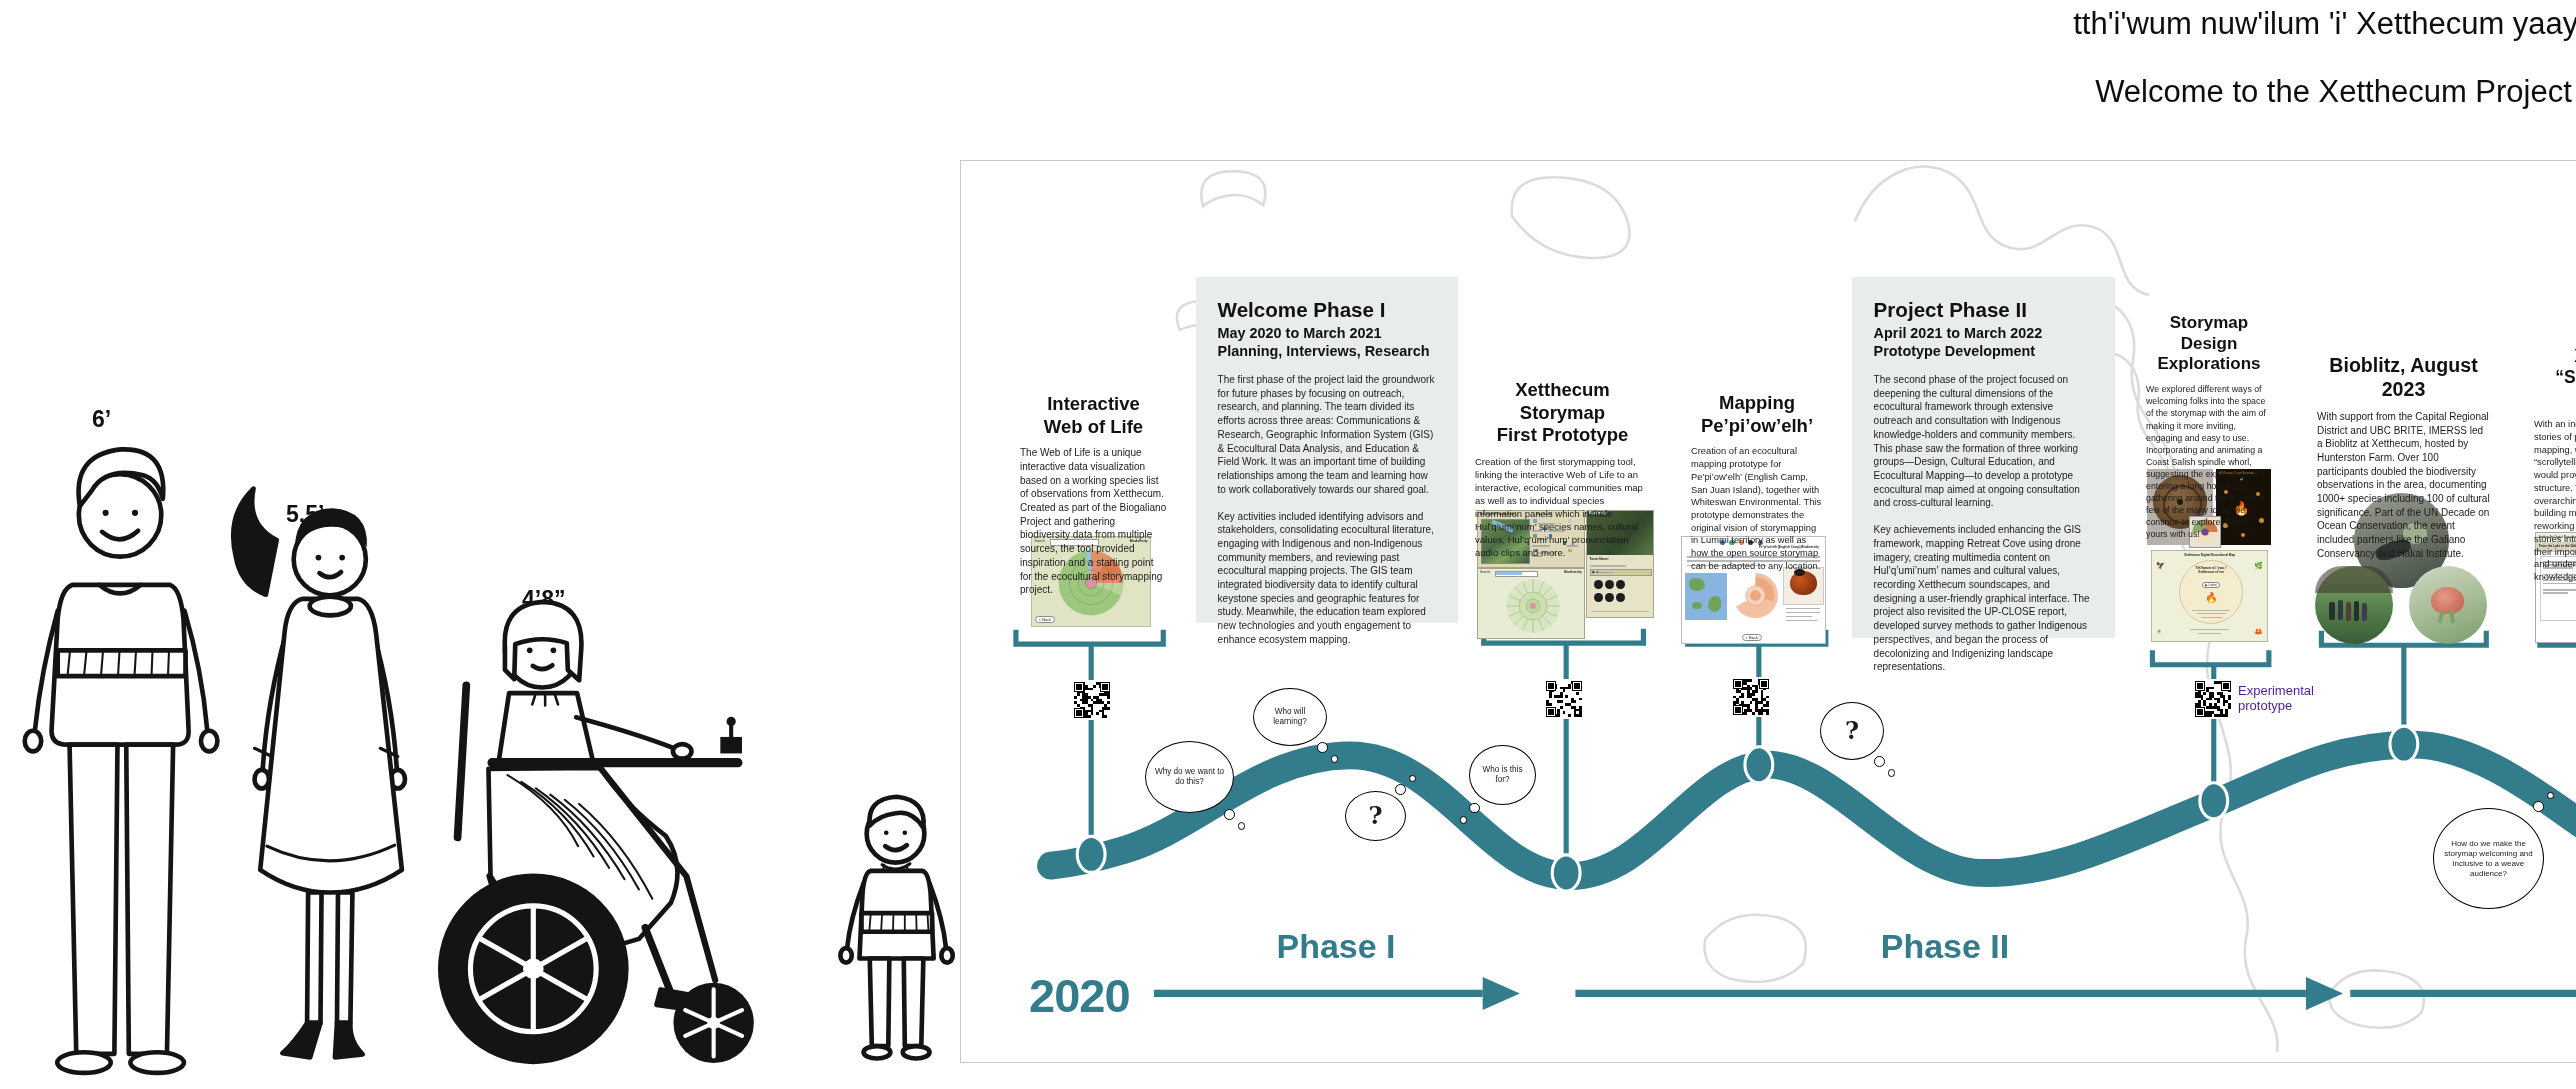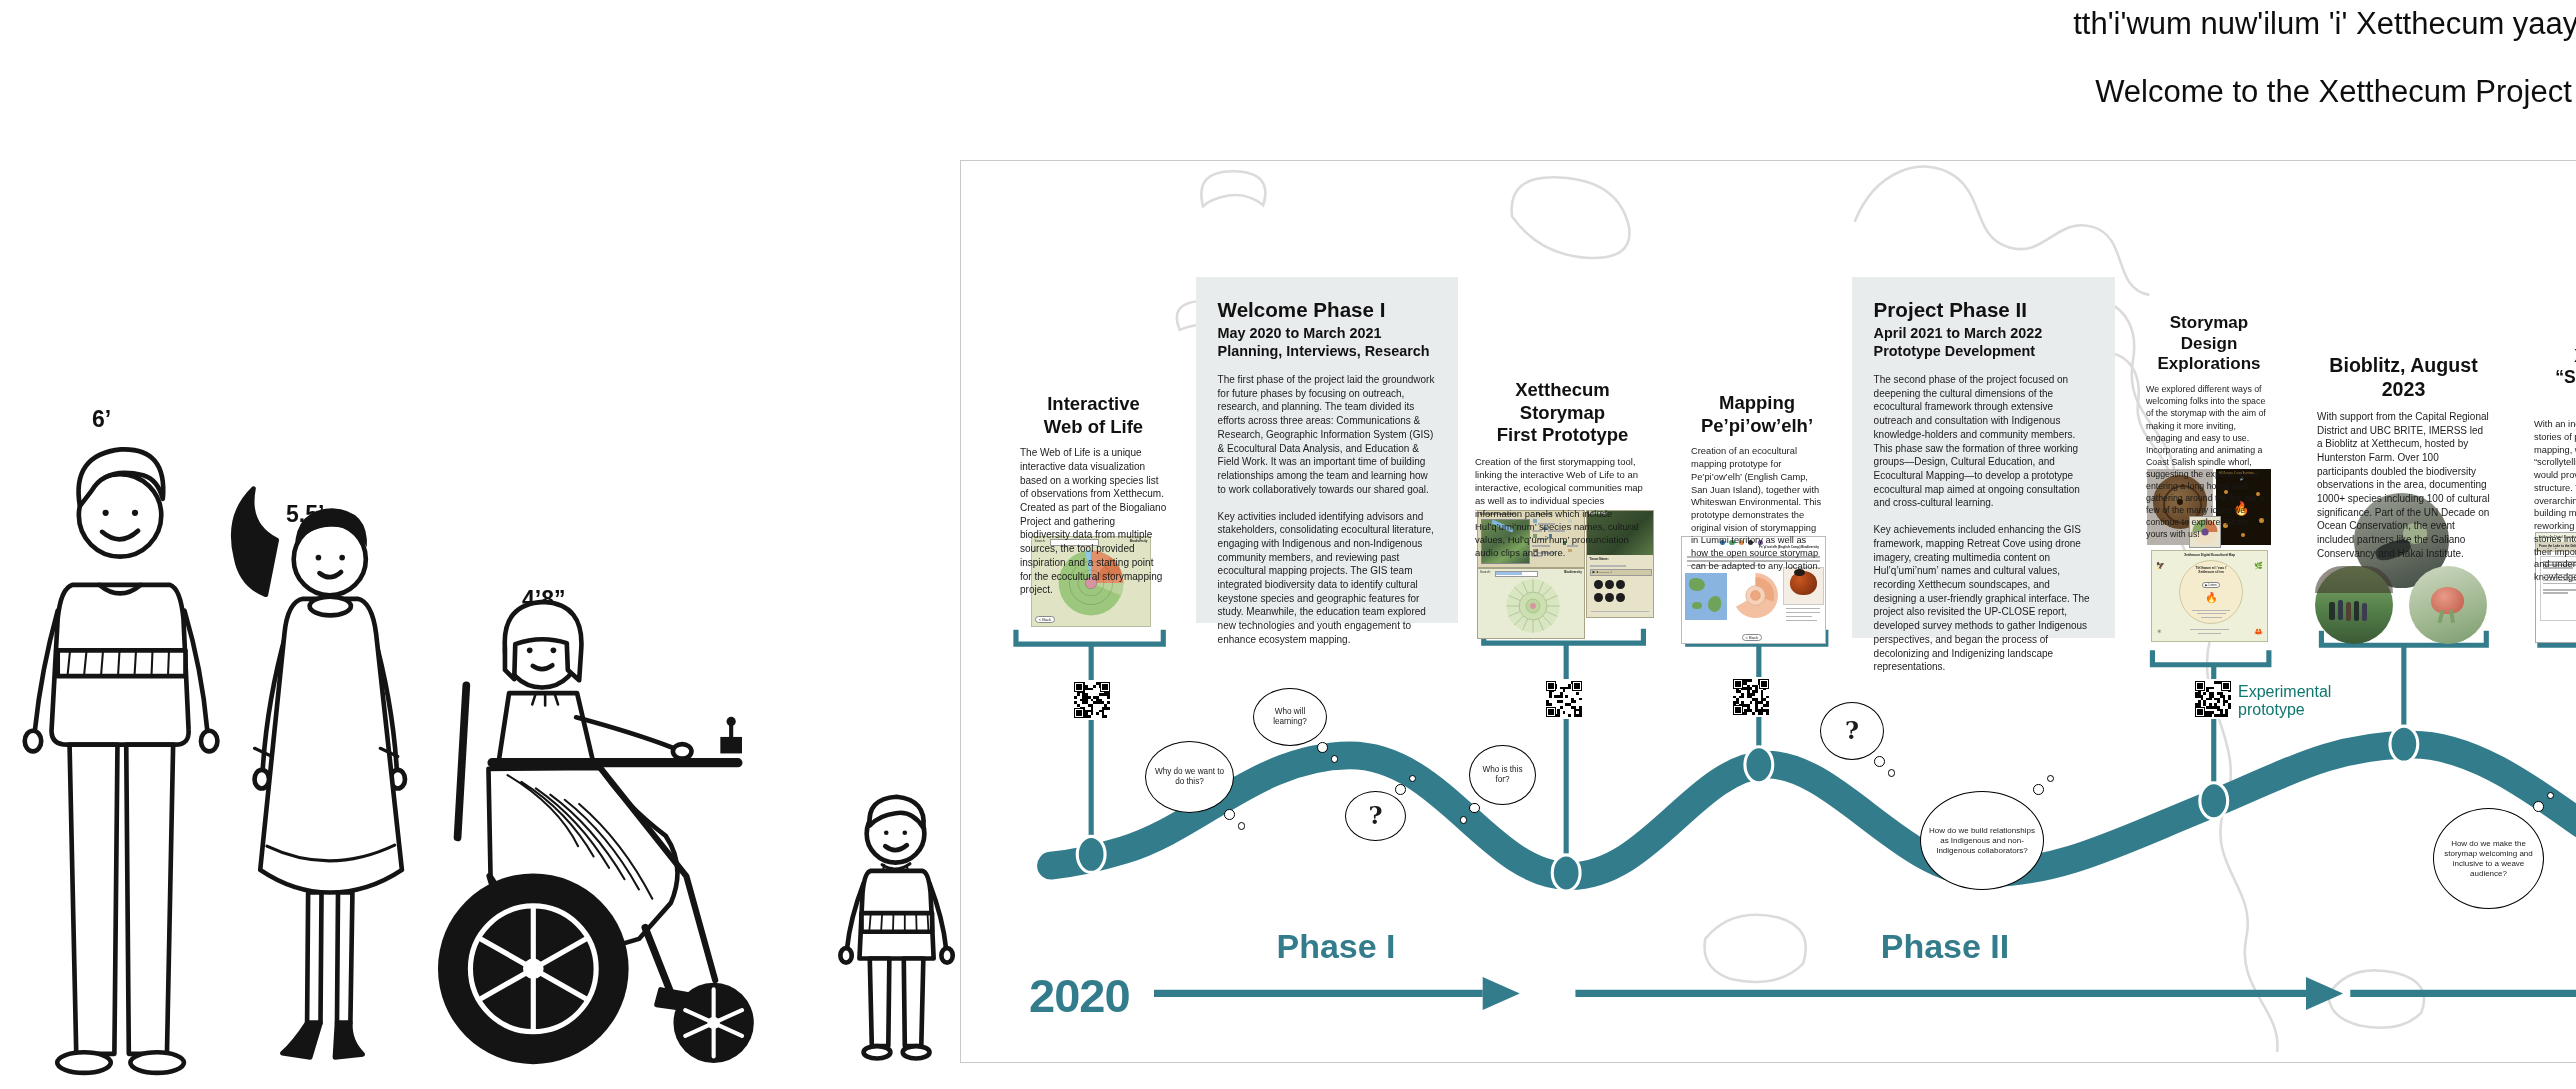--- a/index.html
+++ b/index.html
@@ -33,21 +33,21 @@
   .t-br::before{right:-2.1px;bottom:-8.2px;} .t-br::after{right:-12.4px;bottom:-17.5px;}
   .t-bl::before{left:-1px;bottom:-9.3px;}  .t-bl::after{left:-10.3px;bottom:-19.6px;}
   .t-tr::before{right:-1px;top:-8.2px;}    .t-tr::after{right:-11.3px;top:-17.5px;}
   
   .qr{position:absolute;width:40px;height:40px;background:#fff;display:grid;
       grid-template-columns:repeat(13,1fr);grid-template-rows:repeat(13,1fr);
       padding:2.1px;box-sizing:border-box;z-index:7;}
   .qr i{background:#000;} .qr b{background:transparent;}
   .qr .fp{position:absolute;width:9.8px;height:9.8px;border:1.8px solid #000;background:#fff;box-sizing:border-box;}
   .qr .fp::after{content:"";position:absolute;inset:1px;background:#000;}
-  .qr-label{position:absolute;font-size:16px;color:#0f766e;white-space:pre-line;z-index:7;}
+  .qr-label{position:absolute;font-size:13px;color:#4c1d95;white-space:pre-line;z-index:7;}
   
   .phase{position:absolute;color:#337c8b;font-weight:700;font-size:34px;text-align:center;}
   .year{position:absolute;color:#337c8b;font-weight:800;font-size:47px;letter-spacing:-1px;}
   .hlabel{position:absolute;font-weight:700;font-size:23px;color:#111;}
   
   .shot{position:absolute;z-index:3;} .micro{font-size:3.1px;line-height:1.15;}
   .gline{height:1.5px;background:#b5b5b5;margin:1.5px 2.1px;}
   .pill{position:absolute;border:0.5px solid #888;border-radius:4.1px;font-size:4.1px;padding:0 2.6px;background:#fff;}
   .dotrow span{display:inline-block;width:8.8px;height:8.8px;border-radius:50%;background:#1d1d1d;margin:1px;}
 </style>
@@ -467,23 +467,20 @@
     </div>
   <div class="bubble q t-tr" style="left:1345px;top:791px;width:61px;height:50px;">
       <span>?</span>
     </div>
   <div class="bubble t-bl" style="left:1469px;top:745px;width:67px;height:60px;">
       <span>Who is this for?</span>
     </div>
   <div class="bubble q t-br" style="left:1820px;top:702px;width:64px;height:58px;">
       <span>?</span>
     </div>
-  <div class="bubble t-tr" style="left:1920px;top:791px;width:124px;height:99px;font-size:8px;">
-      <span>How do we build relationships as Indigenous and non-Indigenous collaborators?</span>
-    </div>
   <div class="bubble t-tr" style="left:2433px;top:808px;width:111px;height:101px;font-size:8px;">
       <span>How do we make the storymap welcoming and inclusive to a weave audience?</span>
     </div>
 
   <div class="qr" style="left:1072px;top:680px;">
       <i></i>
       <b></b>
       <b></b>
       <i></i>
       <b></b>

